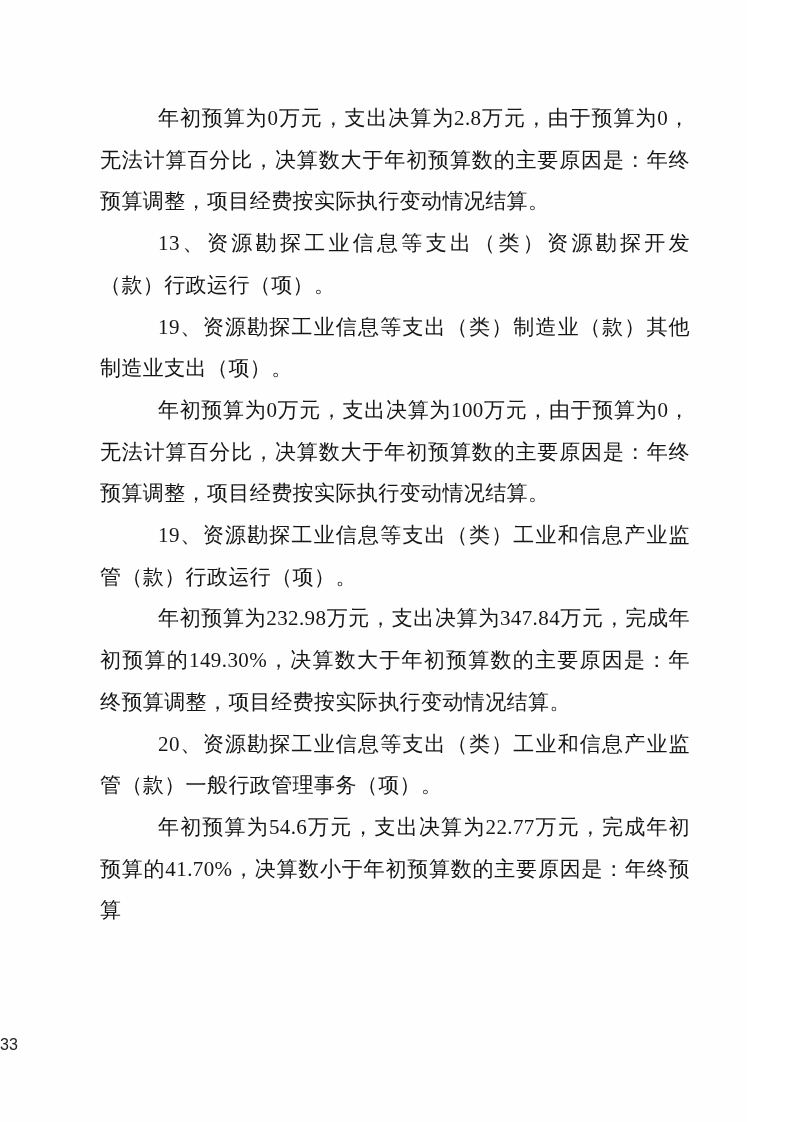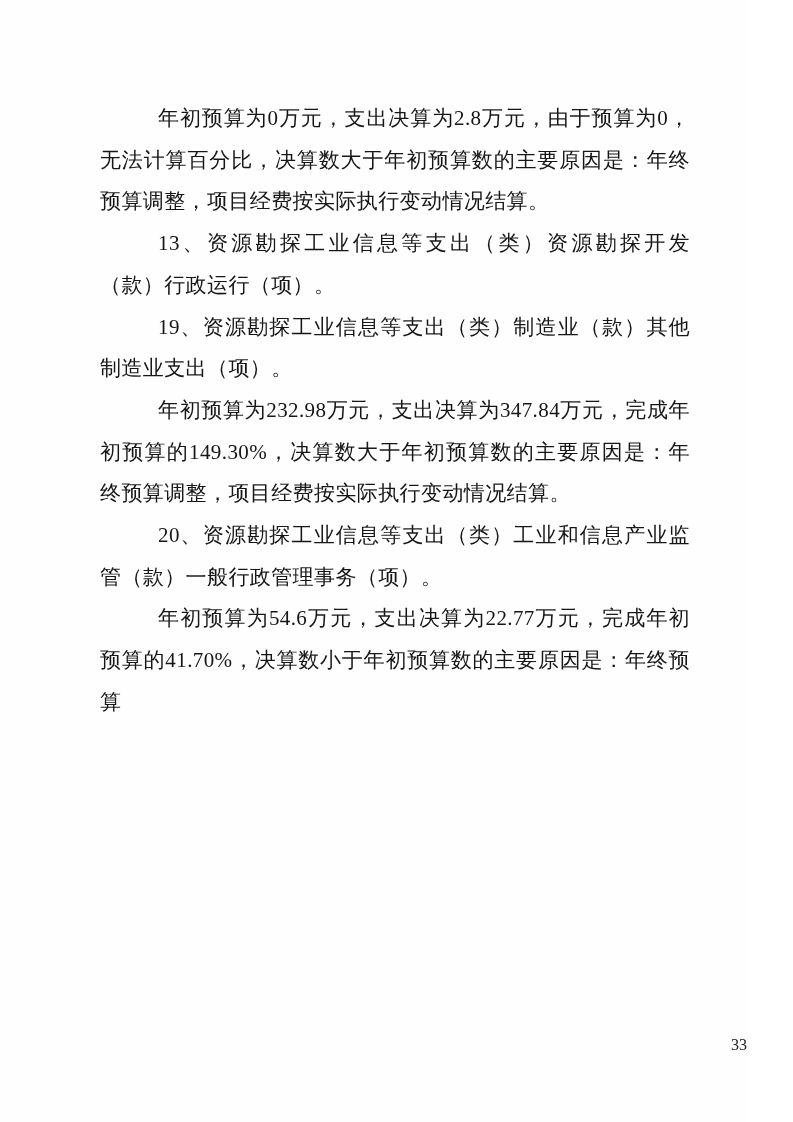--- a/index.html
+++ b/index.html
@@ -31,32 +31,34 @@
     text-justify: inter-character;
     text-indent: 58px;
     letter-spacing: 0.4px;
     word-break: break-all;
   }
   .footer {
     position: absolute;
     top: 1036px;
     left: 0;
     width: 100%;
-    text-align: right;
-    font-family: Liberation Serif, serif;
+    text-align: left;
+    font-family: Liberation Sans, sans-serif;
     font-size: 16px;
     color: #222222;
   }
 </style>
 </head>
 <body>
 
 <div class="page">
   <div class="content">
     <p>年初预算为0万元，支出决算为2.8万元，由于预算为0，无法计算百分比，决算数大于年初预算数的主要原因是：年终预算调整，项目经费按实际执行变动情况结算。</p>
     <p>13、资源勘探工业信息等支出（类）资源勘探开发（款）行政运行（项）。</p>
     <p>19、资源勘探工业信息等支出（类）制造业（款）其他制造业支出（项）。</p>
+    <p>年初预算为0万元，支出决算为100万元，由于预算为0，无法计算百分比，决算数大于年初预算数的主要原因是：年终预算调整，项目经费按实际执行变动情况结算。</p>
+    <p>19、资源勘探工业信息等支出（类）工业和信息产业监管（款）行政运行（项）。</p>
     <p>年初预算为232.98万元，支出决算为347.84万元，完成年初预算的149.30%，决算数大于年初预算数的主要原因是：年终预算调整，项目经费按实际执行变动情况结算。</p>
     <p>20、资源勘探工业信息等支出（类）工业和信息产业监管（款）一般行政管理事务（项）。</p>
     <p>年初预算为54.6万元，支出决算为22.77万元，完成年初预算的41.70%，决算数小于年初预算数的主要原因是：年终预算</p>
   </div>
   <div class="footer">33</div>
 </div>
 
 </body></html>

